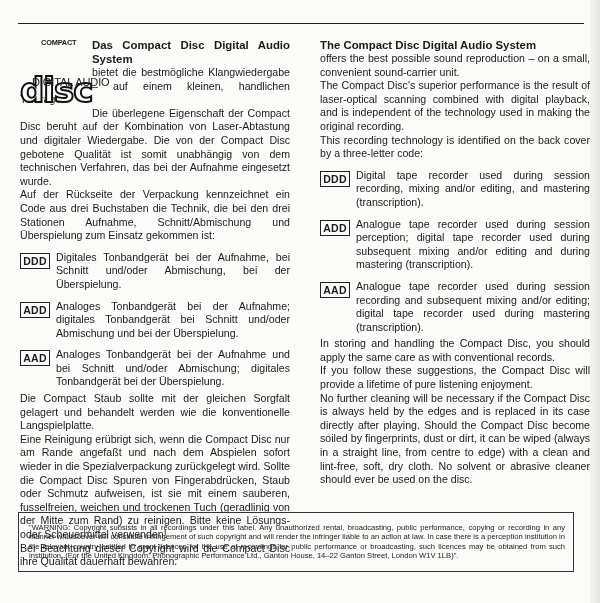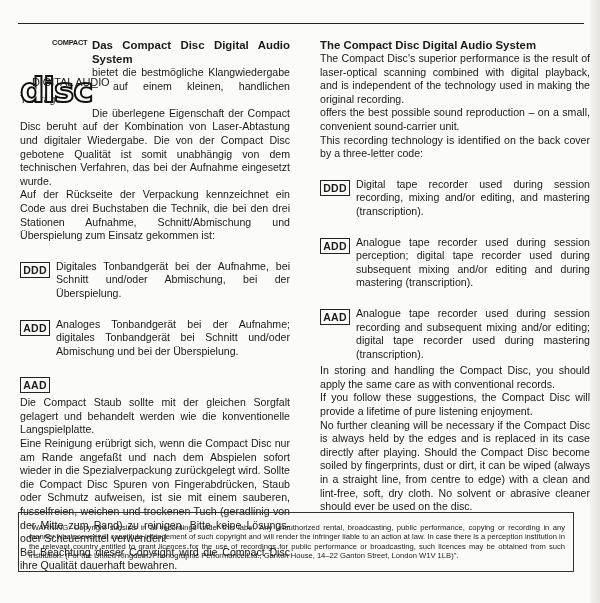--- a/index.html
+++ b/index.html
@@ -25,35 +25,35 @@
   }
   .col.left { left: 20px; }
   .col.right { left: 320px; }
   .col p { margin: 0; }
   .heading { font-weight: bold; font-size: 11.4px; line-height: 14px; display: block; }
   .logo {
     float: left; width: 64px; height: 48px; margin: 1px 8px 2px 0;
     position: relative;
   }
   .logo .compact {
-    position: absolute; left: 32px; top: 0; font-weight: bold; font-size: 7.4px;
+    position: absolute; left: 21px; top: 0; font-weight: bold; font-size: 7.4px;
     letter-spacing: -0.2px; line-height: 8px;
   }
   .logo .disc {
     position: absolute; left: 0; top: 4px; font-weight: bold; font-size: 34px;
     line-height: 32px; letter-spacing: -1px; color: #fbfbf9;
     -webkit-text-stroke: 2px #111;
     font-family: "DejaVu Sans", sans-serif;
     margin-top: 31px;
   }
   .logo .digital {
     position: absolute; left: 12px; top: 39px; font-weight: normal; font-size: 11px;
     line-height: 8px; letter-spacing: -0.1px; white-space: nowrap;
   }
-  .code-row { display: flex; margin: 17px 0 3px 0; }
+  .code-row { display: flex; margin: 8px 0 3px 0; }
   .code-box {
     flex: 0 0 auto; width: 28px; height: 14px; margin: 2px 6px 0 0;
     border: 1px solid #222; font-weight: bold; font-size: 10.5px; line-height: 14px;
     text-align: center; letter-spacing: 0.3px;
   }
   .code-text { flex: 1; }
   .warning-box {
     position: absolute; left: 18px; top: 512px; width: 556px; height: 60px;
     border: 1px solid #333; box-sizing: border-box;
     padding: 10px 8px 0 10px;
@@ -79,30 +79,31 @@
   <div class="code-row">
     <div class="code-box">DDD</div>
     <div class="code-text">Digitales Tonbandgerät bei der Aufnahme, bei Schnitt und/oder Abmischung, bei der Überspielung.</div>
   </div>
   <div class="code-row">
     <div class="code-box">ADD</div>
     <div class="code-text">Analoges Tonbandgerät bei der Aufnahme; digitales Tonbandgerät bei Schnitt und/oder Abmischung und bei der Überspielung.</div>
   </div>
   <div class="code-row">
     <div class="code-box">AAD</div>
+    <div class="code-text">Analoges Tonbandgerät bei der Aufnahme und bei Schnitt und/oder Abmischung; digitales Tonbandgerät bei der Überspielung.</div>
   </div>
   <p>Die Compact Staub sollte mit der gleichen Sorgfalt gelagert und behandelt werden wie die konventionelle Langspielplatte.</p>
   <p>Eine Reinigung erübrigt sich, wenn die Compact Disc nur am Rande angefaßt und nach dem Abspielen sofort wieder in die Spezialverpackung zurückgelegt wird. Sollte die Compact Disc Spuren von Fingerabdrücken, Staub oder Schmutz aufweisen, ist sie mit einem sauberen, fusselfreien, weichen und trockenen Tuch (geradlinig von der Mitte zum Rand) zu reinigen. Bitte keine Lösungs- oder Scheuermittel verwenden!</p>
   <p>Bei Beachtung dieser Copyright wird die Compact Disc ihre Qualität dauerhaft bewahren.</p>
 </div>
 
 <div class="col right">
   <span class="heading">The Compact Disc Digital Audio System</span>
+  <p>offers the best possible sound reproduction – on a small, convenient sound-carrier unit.</p>
   <p>The Compact Disc's superior performance is the result of laser-optical scanning combined with digital playback, and is independent of the technology used in making the original recording.</p>
-  <p>offers the best possible sound reproduction – on a small, convenient sound-carrier unit.</p>
   <p>This recording technology is identified on the back cover by a three-letter code:</p>
   <div class="code-row">
     <div class="code-box">DDD</div>
     <div class="code-text">Digital tape recorder used during session recording, mixing and/or editing, and mastering (transcription).</div>
   </div>
   <div class="code-row">
     <div class="code-box">ADD</div>
     <div class="code-text">Analogue tape recorder used during session perception; digital tape recorder used during subsequent mixing and/or editing and during mastering (transcription).</div>
   </div>
   <div class="code-row">

